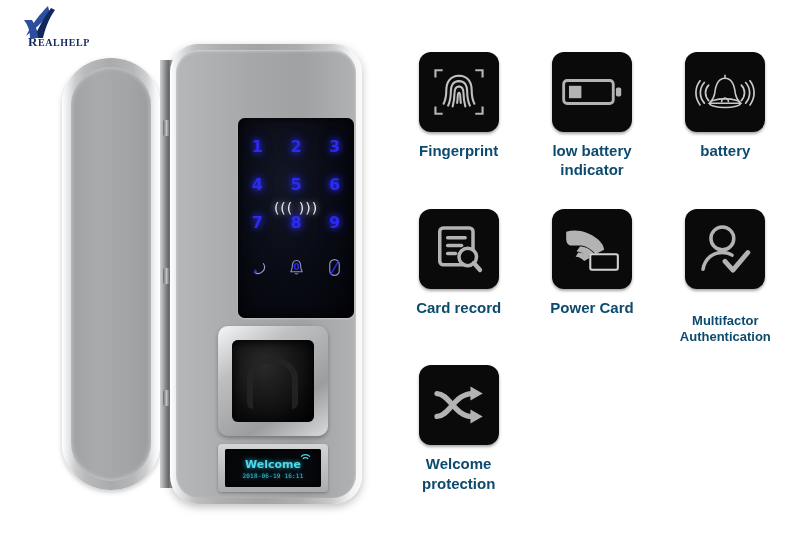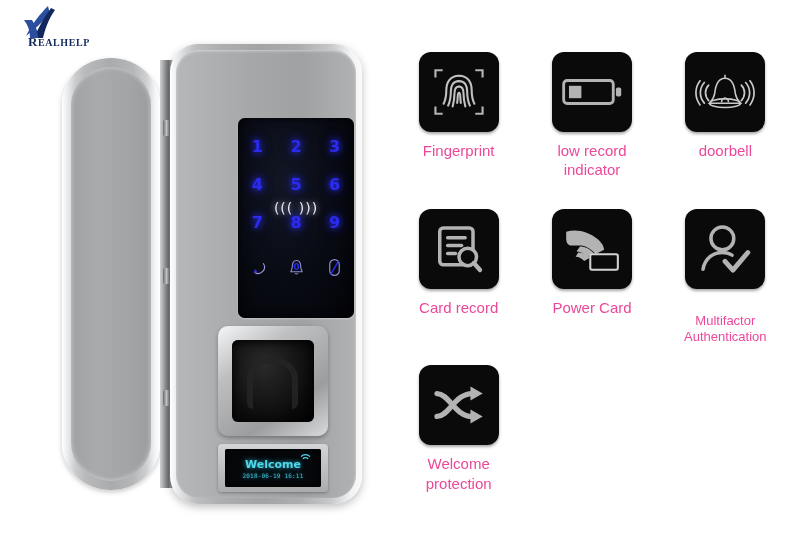--- a/index.html
+++ b/index.html
@@ -140,23 +140,24 @@
     display:grid; grid-template-columns:repeat(3,1fr); grid-template-rows:repeat(3,1fr);
   }
   .feature { display:flex; flex-direction:column; align-items:center; }
   .tile {
     width:80px; height:80px; border-radius:12px;
     background:#0a0a0a;
     display:flex; align-items:center; justify-content:center;
     box-shadow:0 2px 3px rgba(0,0,0,.35);
   }
   .caption {
-    margin-top:9px; text-align:center; color:#ec4899;
+    margin-top:9px; text-align:center; color:#0c4a6e;
     font-size:15px; line-height:1.28; max-width:118px;
     font-family:"Liberation Sans", sans-serif;
+    font-weight:bold;
   }
   .caption.sm { font-size:13px;margin-top:24px; }
 </style>
 </head>
 <body>
 
 <div id="page">
 
   <div class="brand">
     <svg width="96" height="46" viewBox="0 0 96 46">
@@ -265,21 +266,21 @@
     </div>
 
     <div class="feature">
       <div class="tile">
         <svg width="62" height="42" viewBox="0 0 70 40">
           <rect x="3" y="7" width="56" height="26" rx="4" fill="none" stroke="#b3b3b3" stroke-width="3.2"></rect>
           <rect x="9" y="13" width="14" height="14" fill="#b3b3b3"></rect>
           <rect x="62" y="15" width="6" height="10" rx="2" fill="#b3b3b3"></rect>
         </svg>
       </div>
-      <div class="caption">low record indicator</div>
+      <div class="caption">low battery indicator</div>
     </div>
 
     <div class="feature">
       <div class="tile">
         <svg width="62" height="52" viewBox="0 0 72 56">
           <g fill="none" stroke="#c9c9c9" stroke-width="1.8">
             <path d="M36 12 C28 12 25 20 24 30 C23 36 20 39 18 41 L54 41 C52 39 49 36 48 30 C47 20 44 12 36 12Z"></path>
             <ellipse cx="36" cy="41" rx="18" ry="5"></ellipse>
             <path d="M32 40 a4 5 0 0 1 8 0"></path>
             <path d="M36 12 v-4"></path>
@@ -287,21 +288,21 @@
           <g fill="none" stroke="#c9c9c9" stroke-width="2" stroke-linecap="round">
             <path d="M17 20 A13 13 0 0 0 17 38"></path>
             <path d="M12 17 A18 18 0 0 0 12 41"></path>
             <path d="M7 15 A23 23 0 0 0 7 43"></path>
             <path d="M55 20 A13 13 0 0 1 55 38"></path>
             <path d="M60 17 A18 18 0 0 1 60 41"></path>
             <path d="M65 15 A23 23 0 0 1 65 43"></path>
           </g>
         </svg>
       </div>
-      <div class="caption">doorbell</div>
+      <div class="caption">battery</div>
     </div>
 
     <div class="feature">
       <div class="tile">
         <svg width="56" height="56" viewBox="0 0 64 64">
           <path d="M14 8 h30 a4 4 0 0 1 4 4 v22 h-8 v16 H14 a4 4 0 0 1 -4 -4 V12 a4 4 0 0 1 4 -4Z" fill="none" stroke="#b3b3b3" stroke-width="4"></path>
           <g stroke="#b3b3b3" stroke-width="4" stroke-linecap="round">
             <path d="M19 19 h20"></path>
               <path d="M19 28 h16"></path>
               <path d="M19 37 h9"></path>

